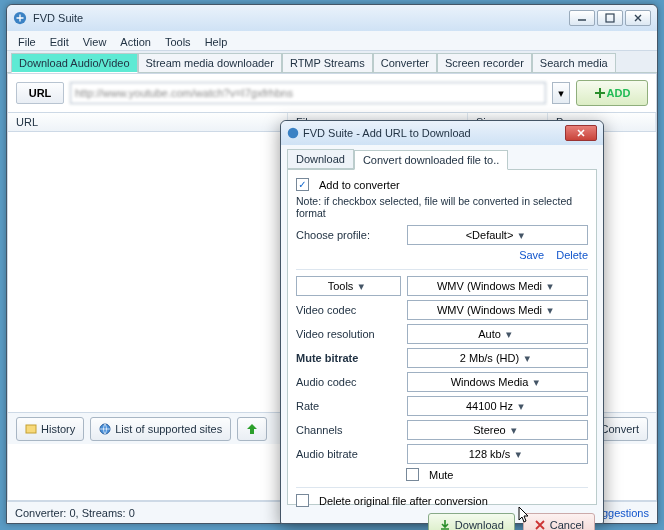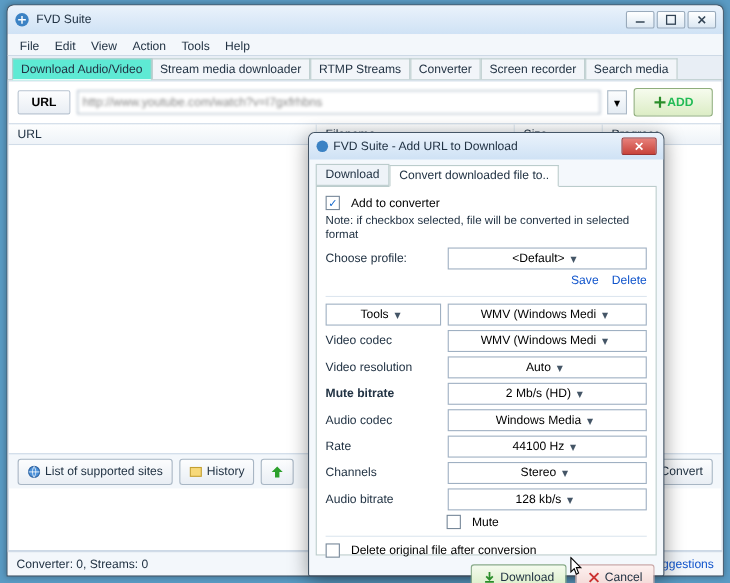--- a/index.html
+++ b/index.html
@@ -135,30 +135,30 @@
       <span class="col-url">URL</span>
       <span class="col-fn">Filename</span>
       <span class="col-sz">Size</span>
       <span class="col-pg">Progress</span>
     </div>
     <div class="list-body"></div>
 
     <div class="bottombar">
       <div class="btn">
         <svg width="12" height="12" viewBox="0 0 12 12">
+            <rect x="1" y="2" width="10" height="8" fill="#f7d97a" stroke="#c4a032"></rect>
+          </svg>
+        <span>History</span>
+      </div>
+      <div class="btn">
+        <svg width="12" height="12" viewBox="0 0 12 12">
             <circle cx="6" cy="6" r="5" fill="#4a90d9" stroke="#2a60a0"></circle>
             <path d="M1 6h10M6 1c2 3 2 7 0 10M6 1c-2 3-2 7 0 10" stroke="#fff" stroke-width="0.7" fill="none"></path>
           </svg>
         <span>List of supported sites</span>
-      </div>
-      <div class="btn">
-        <svg width="12" height="12" viewBox="0 0 12 12">
-            <rect x="1" y="2" width="10" height="8" fill="#f7d97a" stroke="#c4a032"></rect>
-          </svg>
-        <span>History</span>
       </div>
       <div class="btn green-icon">
         <svg width="12" height="12" viewBox="0 0 12 12">
             <path d="M6 1l5 5H8v5H4V6H1z" fill="#2ca02c"></path>
           </svg>
       </div>
       <div style="flex:1"></div>
       <div class="btn">
         <svg width="12" height="12" viewBox="0 0 12 12">
             <path d="M2 4h6l-2-2M10 8H4l2 2" stroke="#2a7" stroke-width="1.5" fill="none"></path>

